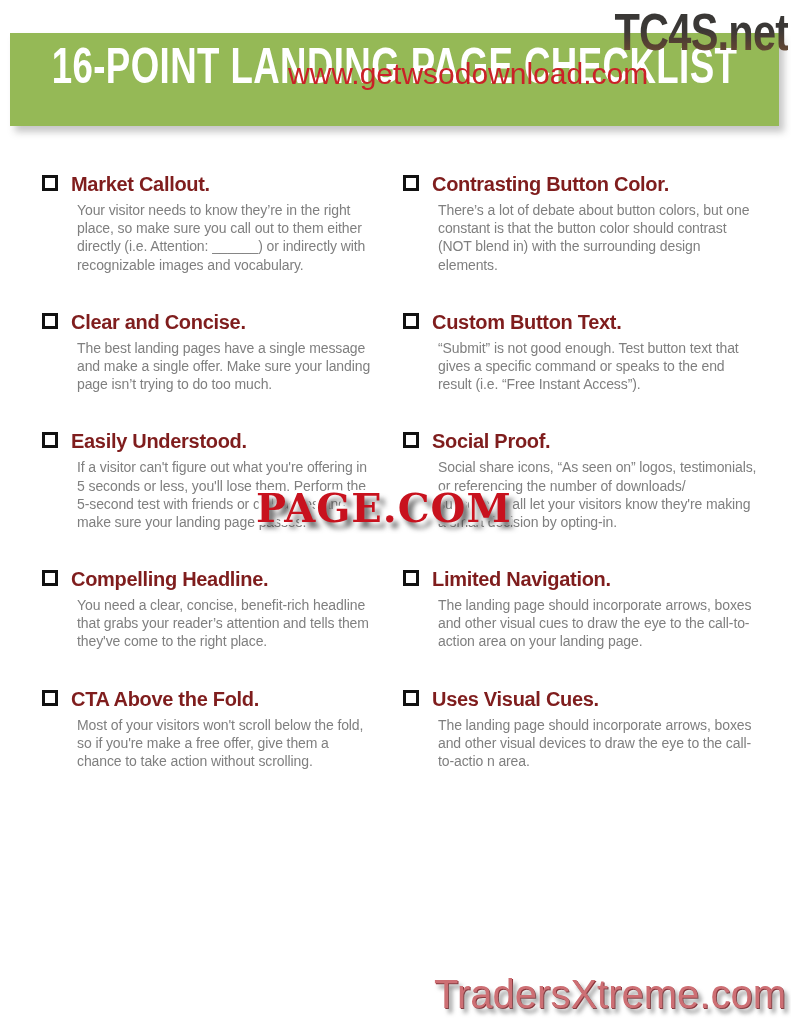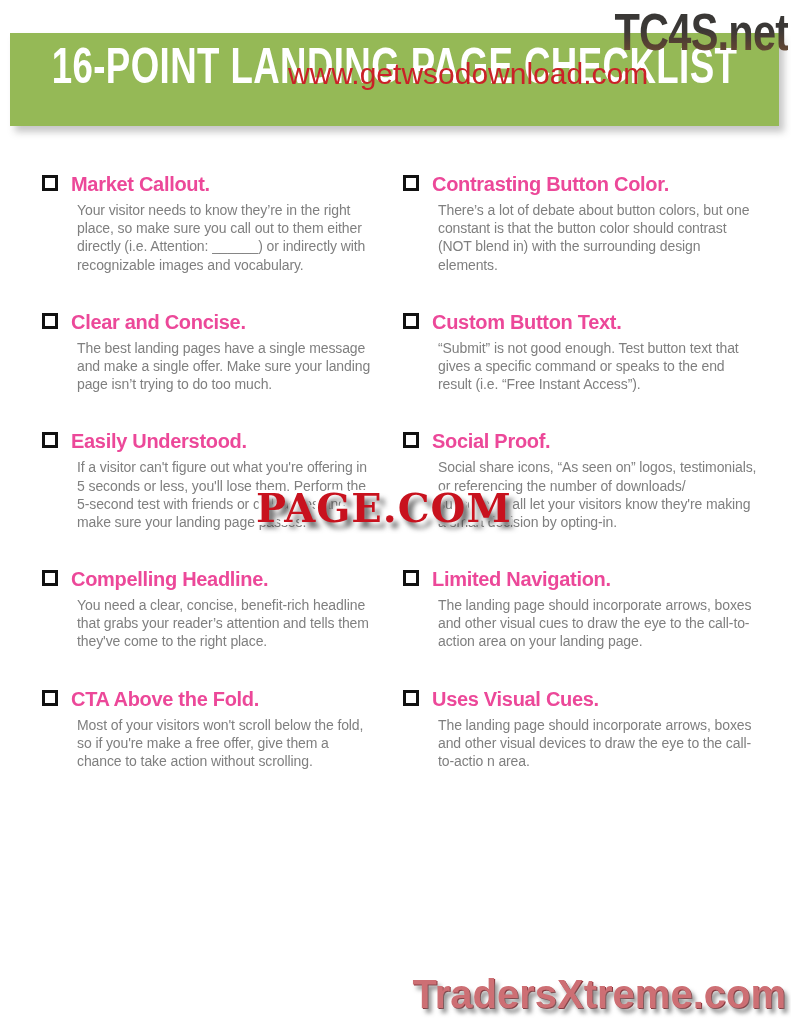--- a/index.html
+++ b/index.html
@@ -67,21 +67,21 @@
     color: #c8121e;
     -webkit-text-stroke: 6px #ffffff;
     paint-order: stroke fill;
     text-shadow: 5px 6px 5px rgba(70,70,70,0.75);
     z-index: 10;
     white-space: nowrap;
   }
   .wm-traders {
     position: absolute;
     right: 5px; top: 972px;
-    font-weight: bold;
+    font-weight: normal;
     font-size: 40px;
     letter-spacing: 0px;
     color: #cd6f74;
     -webkit-text-stroke: 5px #ffffff;
     paint-order: stroke fill;
     text-shadow: 4px 5px 4px rgba(120,120,120,0.8), 1px 1px 0 #8c2f36;
     z-index: 10;
     white-space: nowrap;
   }
 
@@ -105,21 +105,21 @@
   .checkbox {
     flex: 0 0 auto;
     width: 16px; height: 16px;
     border: 3px solid #111111;
     margin: 3px 13px 0 0;
     background: #ffffff;
   }
   .item-title {
     font-size: 20px;
     font-weight: bold;
-    color: #ec4899;
+    color: #7f1d1d;
     letter-spacing: -0.3px;
     line-height: 1.2;
     text-align: center;
   }
   .item-body {
     margin-top: 5px;
     padding-left: 35px;
     font-size: 14px;
     line-height: 1.3;
     color: #7f7f7f;

